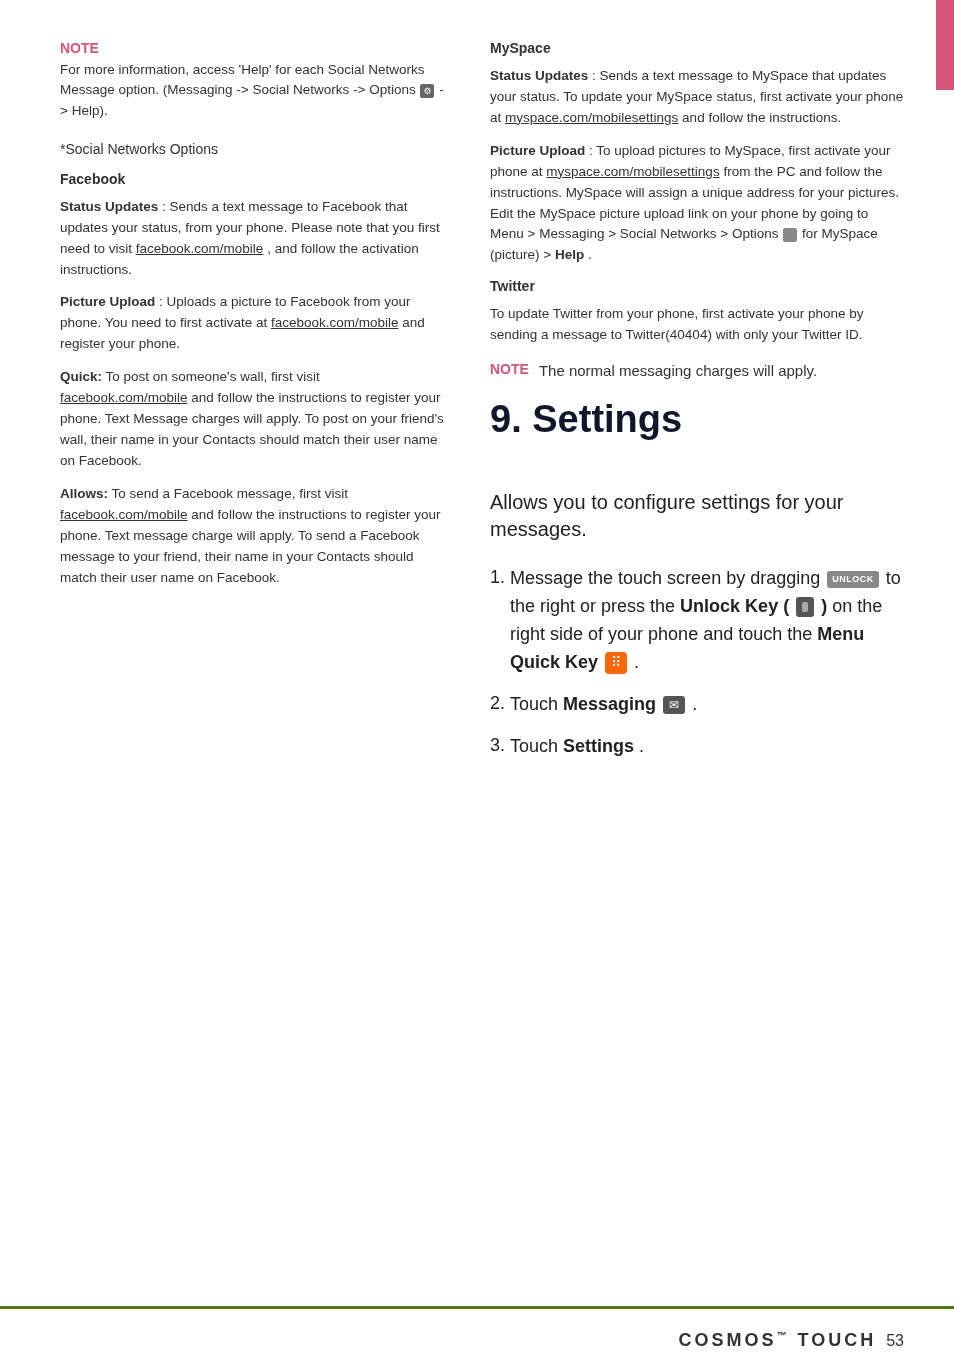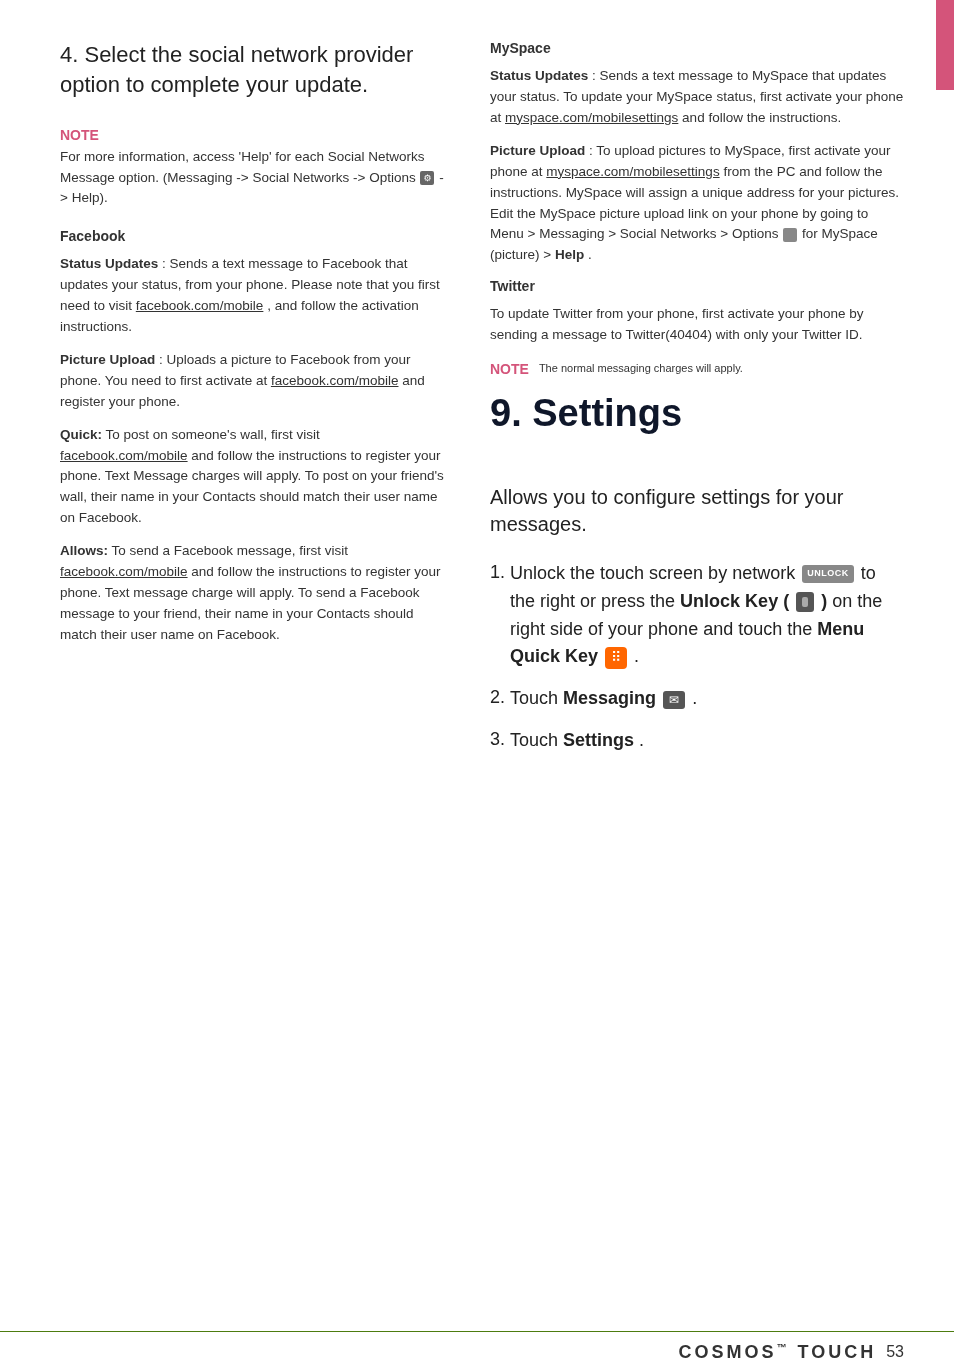--- a/index.html
+++ b/index.html
@@ -215,33 +215,33 @@
 
     .note-inline .note-label-inline {
       color: #d4547a;
       font-weight: bold;
       font-size: 14px;
       white-space: nowrap;
       padding-top: 1px;
     }
 
     .note-inline .note-inline-text {
-      font-size: 11px;
+      font-size: 15px;
       line-height: 1.5;
       color: #333;
     }
 
     
     .footer {
       position: absolute;
       bottom: 0;
       left: 0;
       right: 0;
-      height: 41px;
-      border-top: 1px solid #4d7c0f;
+      height: 66px;
+      border-top: 3px solid #4d7c0f;
       display: flex;
       align-items: center;
       justify-content: flex-end;
       padding: 8px 50px;
     }
 
     .footer-brand {
       font-size: 18px;
       letter-spacing: 3px;
       color: #333;
@@ -307,31 +307,31 @@
 <body>
 
 <div class="page-container">
 
   <div class="pink-tab"></div>
 
   <div class="content-area">
 
     <div class="left-col">
 
-      <div class="step-header">4. Select the social network provider option to complete your update.</div>
 
       <div class="note-section">
         <div class="note-label">NOTE</div>
         <div class="note-text">
           <span>For more information, access 'Help' for each Social Networks Message option. (Messaging -&gt; Social Networks -&gt; Options</span>
           <span class="settings-icon-small">⚙</span>
           <span>-&gt; Help).</span>
         </div>
       </div>
 
+      <div class="social-options-header">*Social Networks Options</div>
 
       <div class="platform-header">Facebook</div>
 
       <div class="body-text">
         <span class="bold-word">Status Updates</span>
         <span>: Sends a text message to Facebook that updates your status, from your phone. Please note that you first need to visit </span>
         <span class="underline-link">facebook.com/mobile</span>
         <span>, and follow the activation instructions.</span>
       </div>
 
@@ -393,21 +393,21 @@
         <span>9.</span>
         <span> </span>
         <span>Settings</span>
       </div>
 
       <div class="section-9-sub">Allows you to configure settings for your messages.</div>
 
       <div class="step-container">
         <span class="step-num">1.</span>
         <div class="step-content">
-          <span>Unlock the touch screen by network </span>
+          <span>Message the touch screen by dragging </span>
           <span class="inline-icon-unlock">UNLOCK</span>
           <span> to the right or press the </span>
           <span class="bold-word">Unlock Key (</span>
           <span class="inline-icon-key"></span>
           <span class="bold-word">)</span>
           <span> on the right side of your phone and touch the </span>
           <span class="bold-word">Menu Quick Key</span>
           <span class="inline-icon-menu"></span>
           <span>.</span>
         </div>

